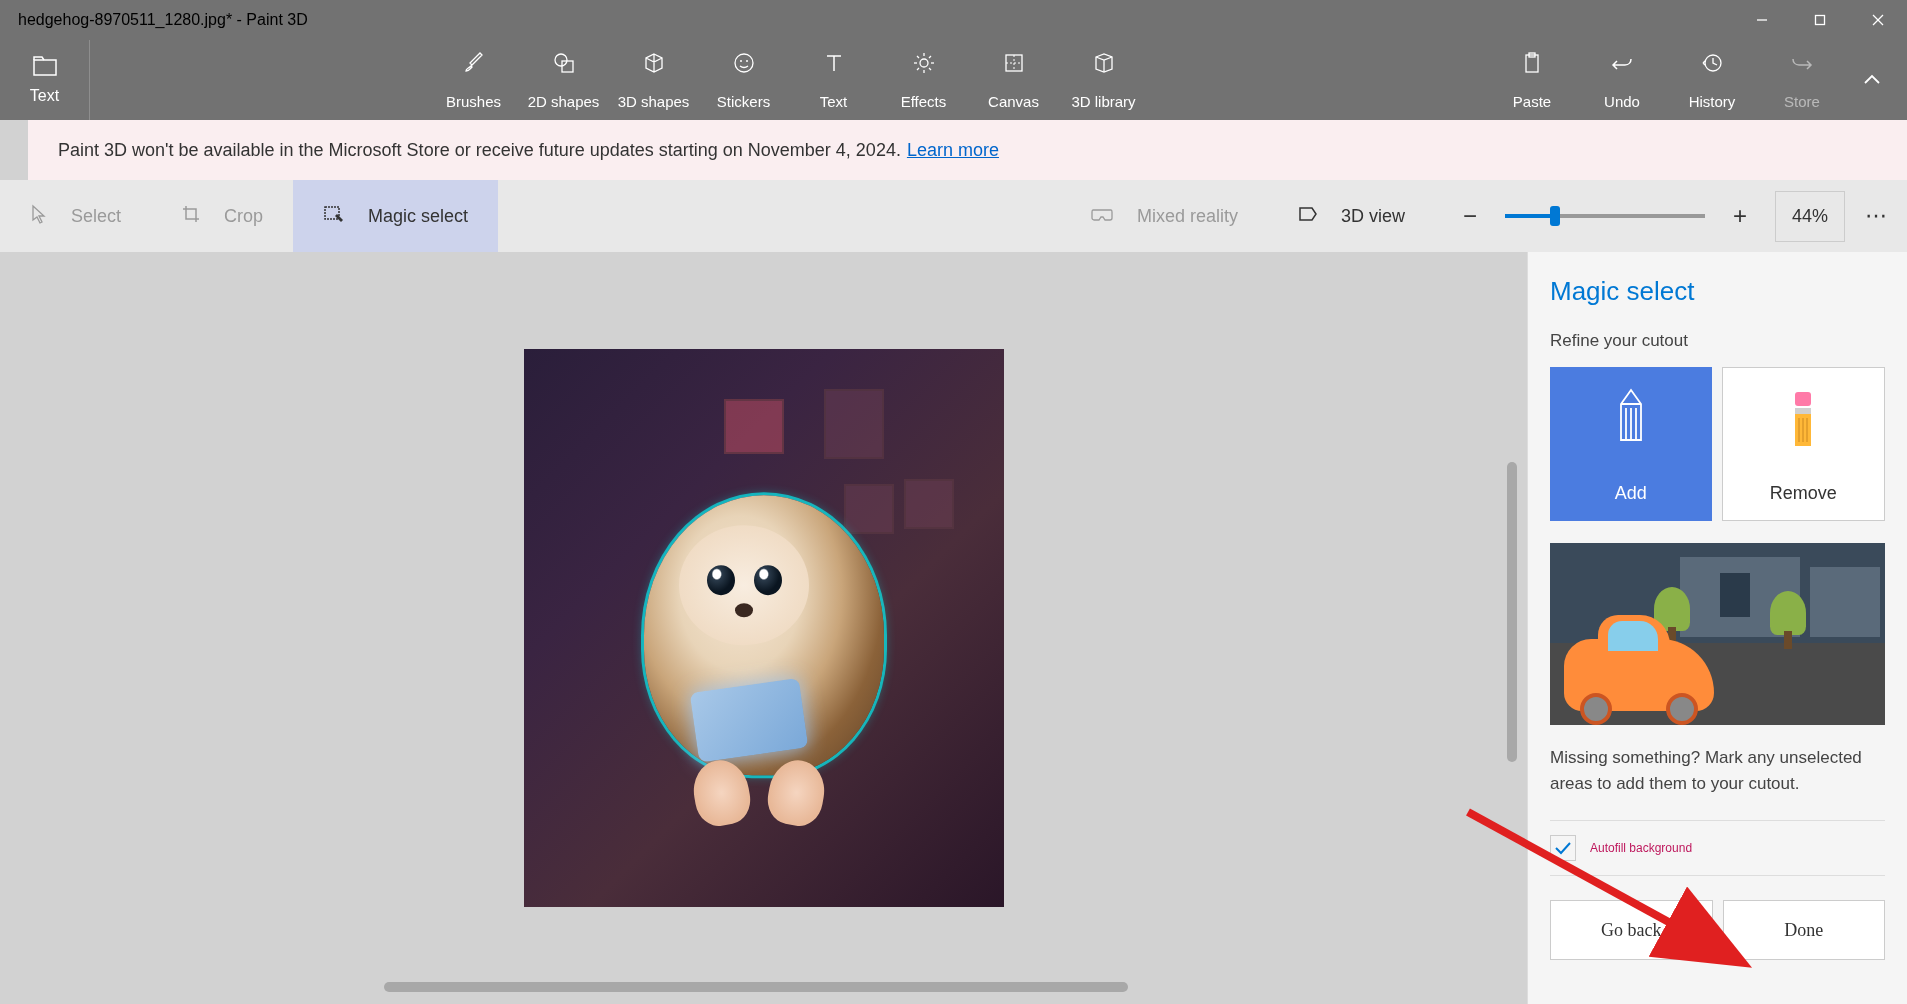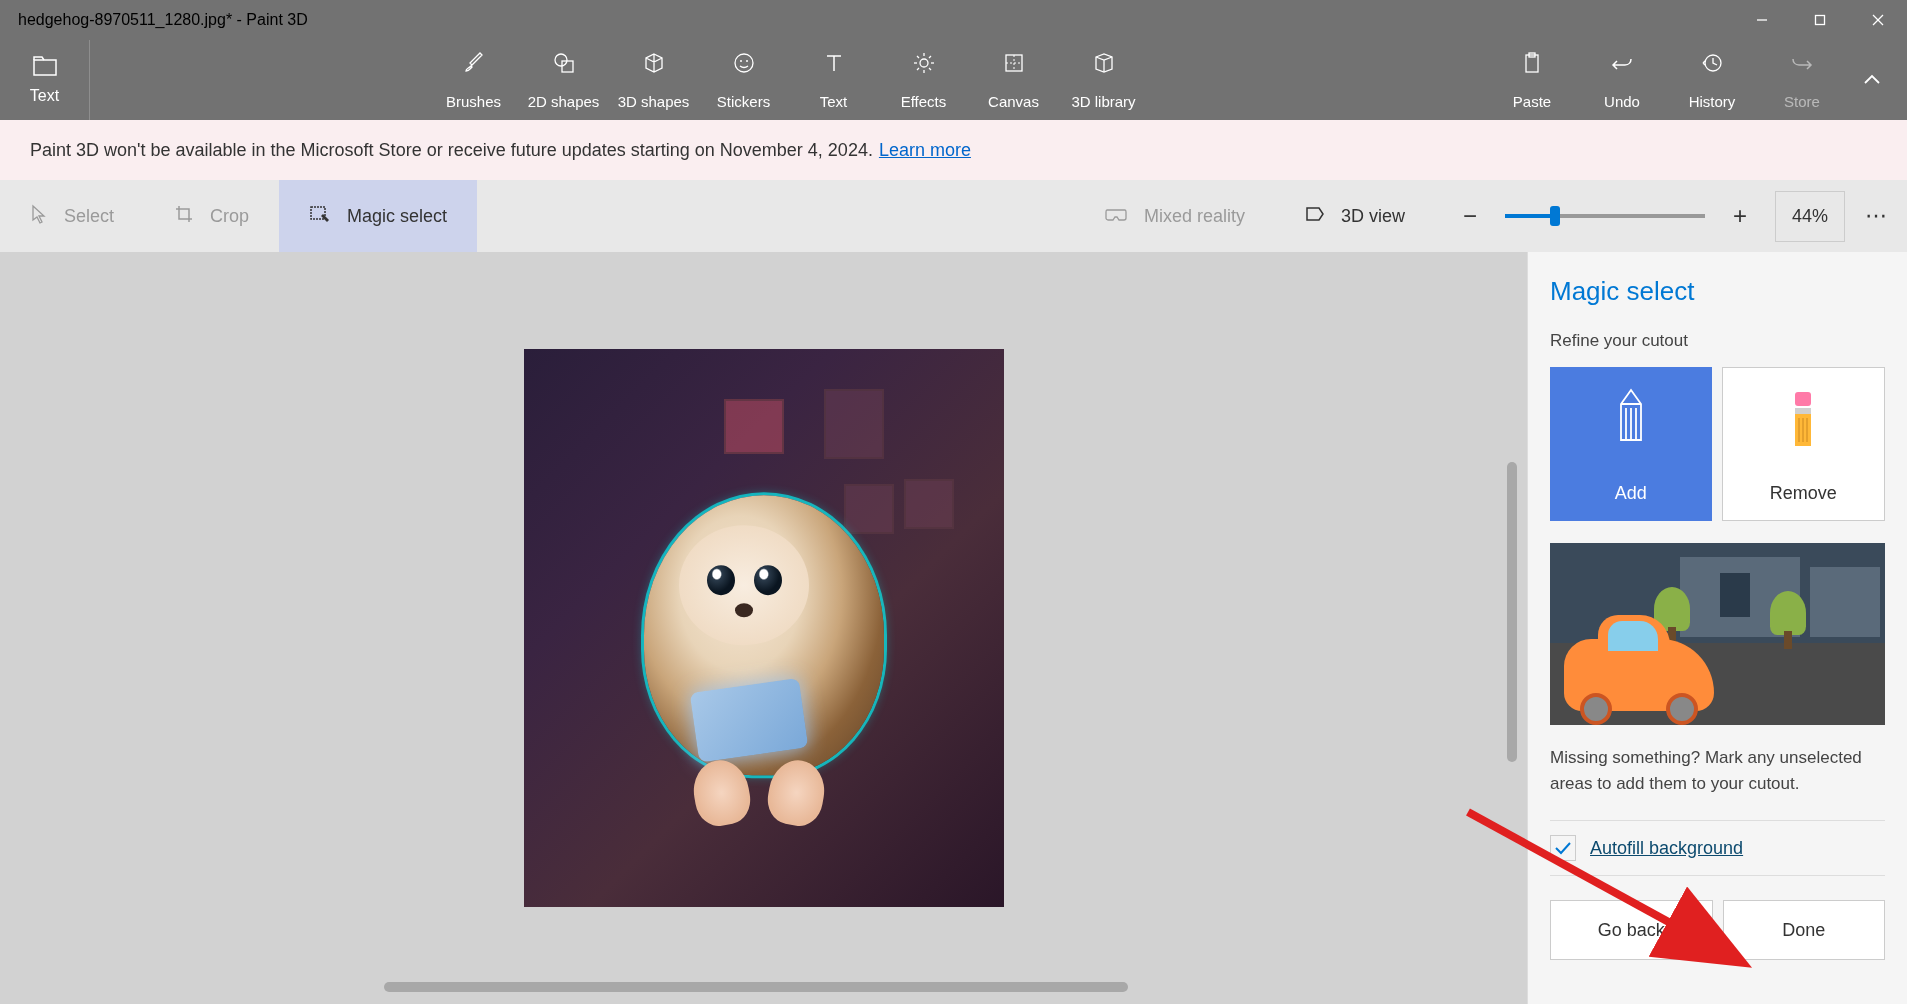--- a/index.html
+++ b/index.html
@@ -91,38 +91,39 @@
       font-size: 18px;
     }
     .banner {
       height: 60px;
       background: #faeef0;
       display: flex;
       align-items: center;
       padding-left: 30px;
       font-size: 18px;
       color: #333;
+      margin-left: 28px;
     }
     .banner a {
       color: #0066cc;
       text-decoration: underline;
       margin-left: 6px;
     }
     .secondary-toolbar {
       height: 72px;
       background: #e8e8e8;
       display: flex;
       align-items: center;
     }
     .sec-item {
       height: 72px;
       display: flex;
       align-items: center;
       justify-content: center;
-      gap: 16px;
+      gap: 23px;
       padding: 0 30px;
       font-size: 18px;
       color: #9a9a9a;
     }
     .sec-item.enabled {
       color: #333;
     }
     .sec-item .icon {
       font-size: 20px;
     }
@@ -437,20 +438,21 @@
     .action-btn {
       flex: 1;
       height: 60px;
       display: flex;
       align-items: center;
       justify-content: center;
       font-size: 18px;
       border: 1px solid #ccc;
       background: #fff;
       color: #333;
+      font-family: Liberation Serif, serif;
     }
     .arrow-annotation {
       position: absolute;
       pointer-events: none;
       z-index: 100;
     }
   </style>
 </head>
 <body>
 
@@ -731,21 +733,21 @@
         <div class="wheel w2"></div>
       </div>
     </div>
     <div class="help-text">Missing something? Mark any unselected areas to add them to your cutout.</div>
     <div class="autofill-row">
       <div class="checkbox">
         <svg width="18" height="14" viewBox="0 0 18 14">
             <path d="M2 7 L7 12 L16 2" fill="none" stroke="#0078d4" stroke-width="2"></path>
           </svg>
       </div>
-      <span style="font-size:18px;color:#0c4a6e;text-decoration:underline;">Autofill background</span>
+      <span style="font-size:12px;color:#be185d;">Autofill background</span>
     </div>
     <div class="action-buttons">
       <div class="action-btn">Go back</div>
       <div class="action-btn">Done</div>
     </div>
 
     <svg class="arrow-annotation" style="left:-80px; top:540px;" width="340" height="200" viewBox="0 0 340 200">
       <defs>
         <marker id="arrowhead" markerWidth="12" markerHeight="10" refX="10" refY="5" orient="auto">
           <polygon points="0 0, 12 5, 0 10" fill="#e02020"></polygon>

